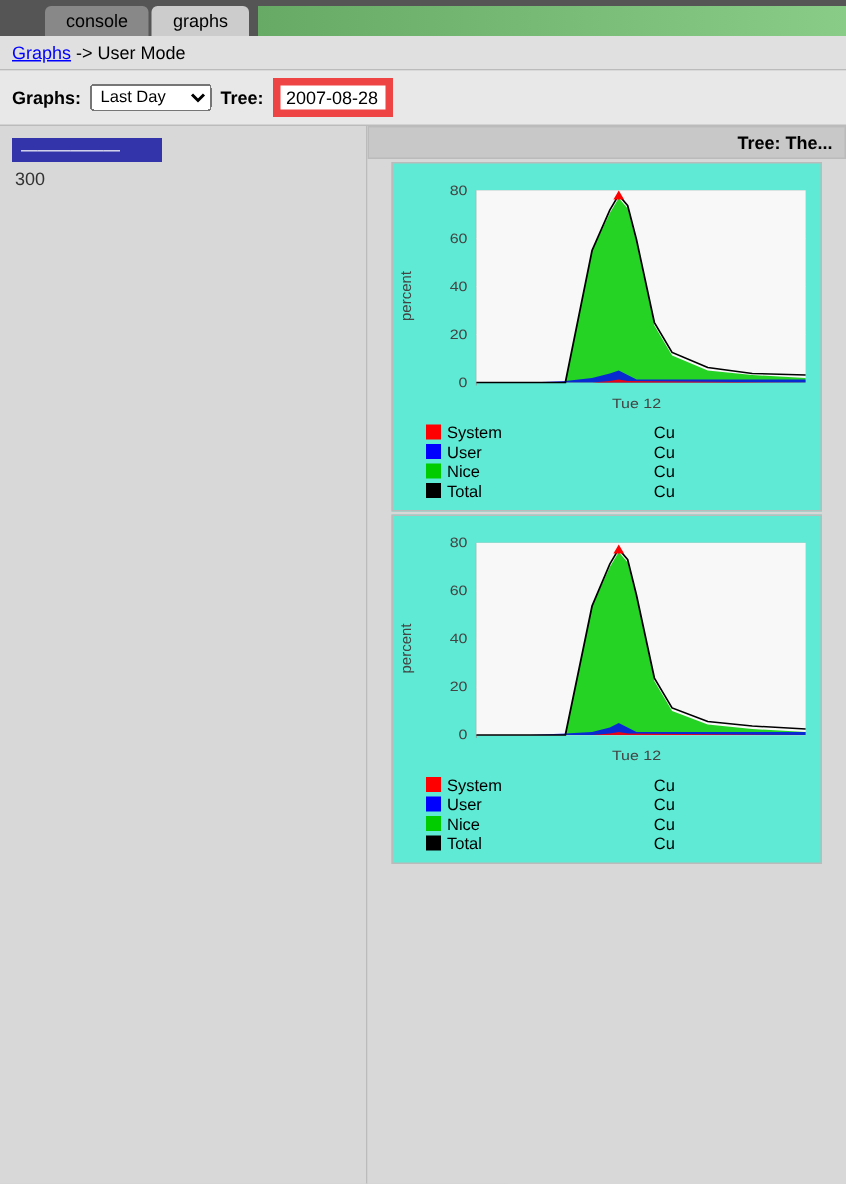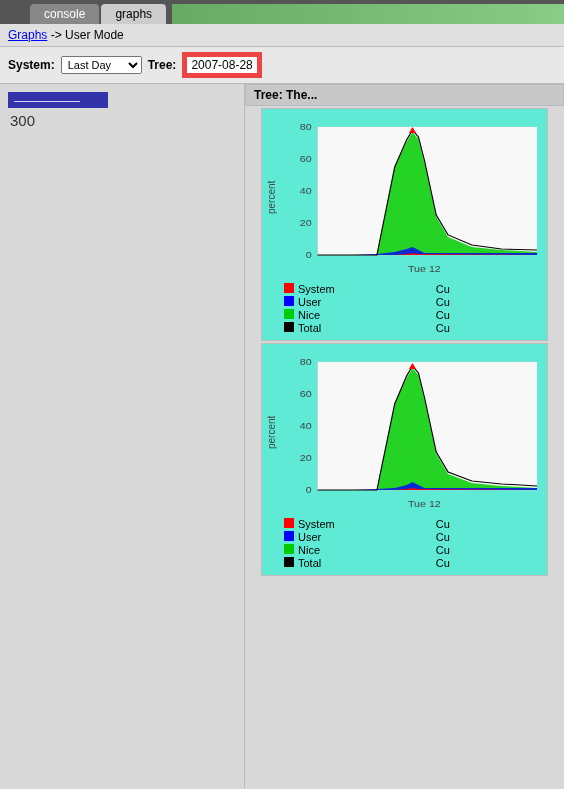--- a/index.html
+++ b/index.html
@@ -16,21 +16,21 @@
     .tab-bar {
       display: flex;
       background: #555;
       height: 24px;
       align-items: flex-end;
       padding-left: 30px;
     }
     .tab {
       padding: 3px 14px;
       background: #888;
-      color: #ffffff;
+      color: #000000;
       cursor: pointer;
       border-radius: 4px 4px 0 0;
       font-size: 12px;
       margin-right: 2px;
     }
     .tab.active {
       background: #ccc;
       color: #000;
     }
     .tab-bar-right {
@@ -93,21 +93,21 @@
     }
     .sidebar-tree-item {
       background: #3333aa;
       color: white;
       padding: 2px 6px;
       font-size: 11px;
       display: inline-block;
       min-width: 100px;
     }
     .sidebar-scale {
-      font-size: 15px;
+      font-size: 12px;
       color: #333;
       padding-top: 4px;
       padding-left: 2px;
     }
 
     
     .content-area {
       flex: 1;
       background: #d8d8d8;
       overflow-y: auto;
@@ -115,20 +115,21 @@
     }
 
     
     .tree-header {
       background: #c8c8c8;
       border: 1px solid #bbb;
       padding: 3px 8px;
       font-size: 12px;
       font-weight: bold;
       margin: 0;
+      text-align: right;
     }
 
     
     .graph-panel {
       background: #5eead4;
       border: 1px solid #bbb;
       margin: 2px 16px;
       padding: 8px 4px 6px 4px;
       display: flex;
       flex-direction: column;
@@ -188,21 +189,21 @@
   <div class="tab-bar-right"></div>
 </div>
 
 <div class="breadcrumb-bar">
   <a>Graphs</a>
   <span> -&gt; </span>
   <span>User Mode</span>
 </div>
 
 <div class="presets-bar">
-  <label>System:</label>
+  <label>Graphs:</label>
   <select>
     <option>Last Day</option>
     <option>Last Hour</option>
     <option>Last Week</option>
     <option>Last Month</option>
   </select>
   <label>Tree:</label>
   <input type="text" value="2007-08-28" style="">
 </div>
 

